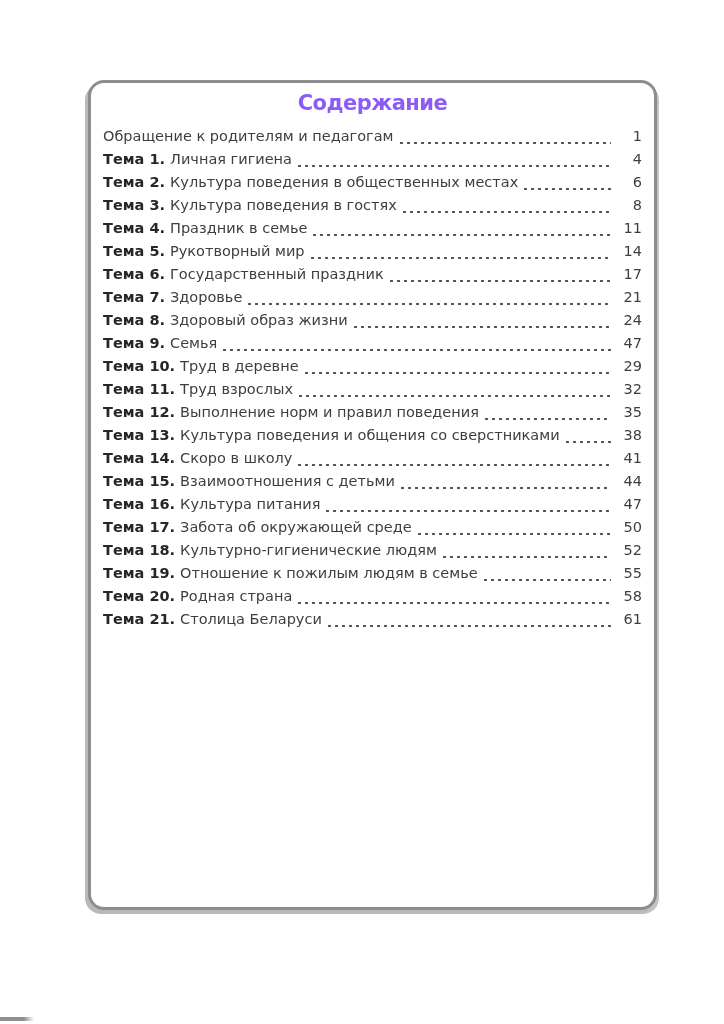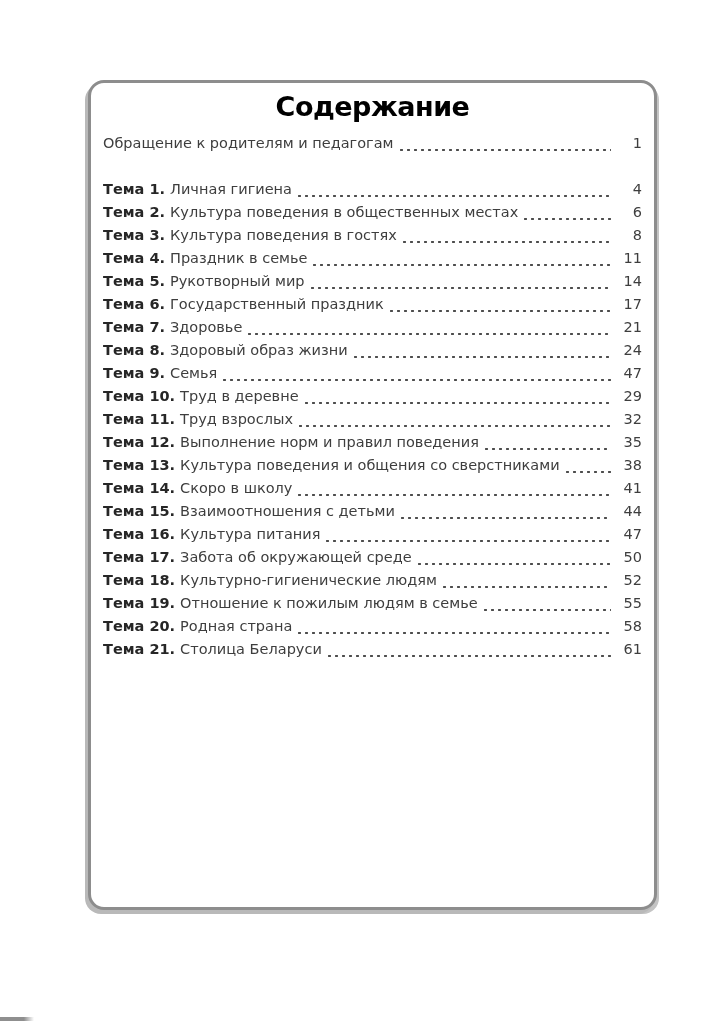--- a/index.html
+++ b/index.html
@@ -26,39 +26,39 @@
     border: 3px solid #8d8d8d;
     border-radius: 16px;
     box-shadow: -3px 4px 0 #b9b9b9, 2px 4px 0 #c4c4c4;
     background: #ffffff;
     box-sizing: border-box;
     padding: 8px 10px 0 10px;
   }
   .toc-title {
     margin: 0 0 10px 0;
     text-align: center;
-    font-size: 27px;
+    font-size: 21px;
     font-weight: bold;
     letter-spacing: -0.5px;
-    color: #000000;
+    color: #8b5cf6;
   }
   .toc-list {
     padding: 0 2px;
   }
   .toc-row {
     display: flex;
     align-items: baseline;
     height: 23px;
     line-height: 23px;
     font-size: 14.5px;
     color: #3e3e3e;
     white-space: nowrap;
   }
   .toc-row.first {
-    margin-bottom: 23px;
+    margin-bottom: 0;
   }
   .toc-bold {
     font-weight: bold;
     color: #262626;
     margin-right: 5px;
   }
   .toc-dots {
     flex: 1;
     margin: 0 7px 0 4px;
     align-self: stretch;

